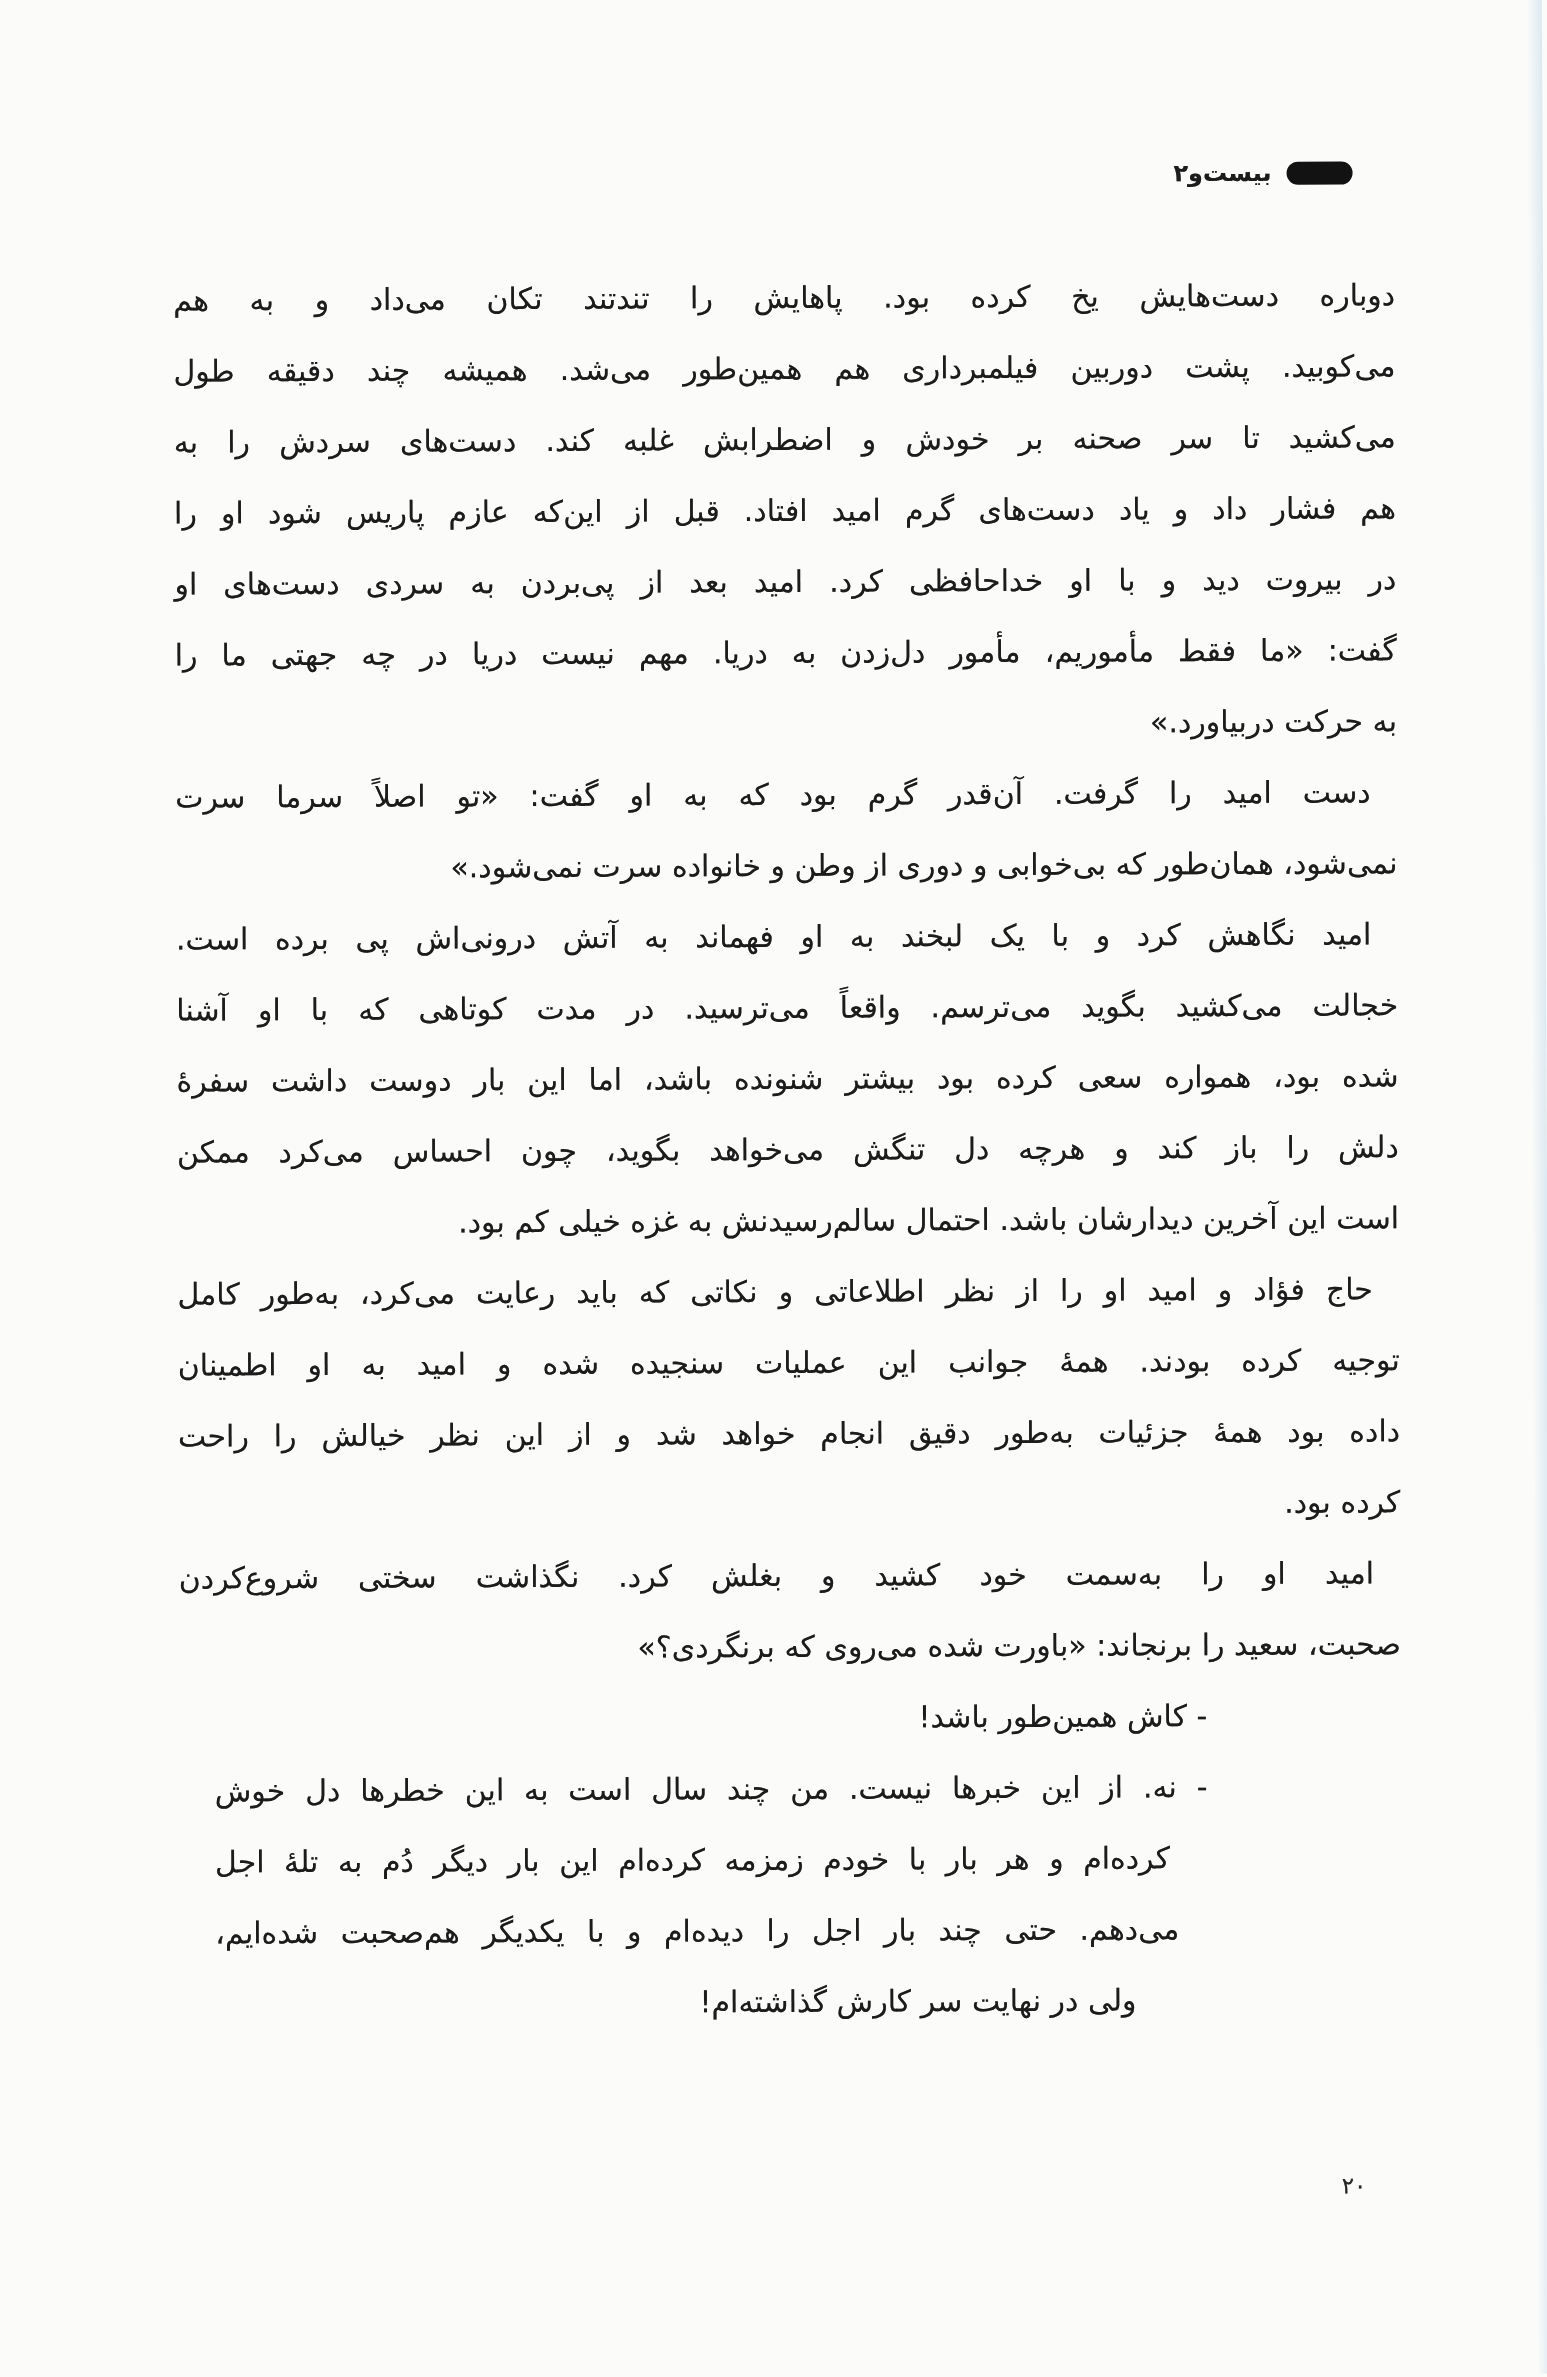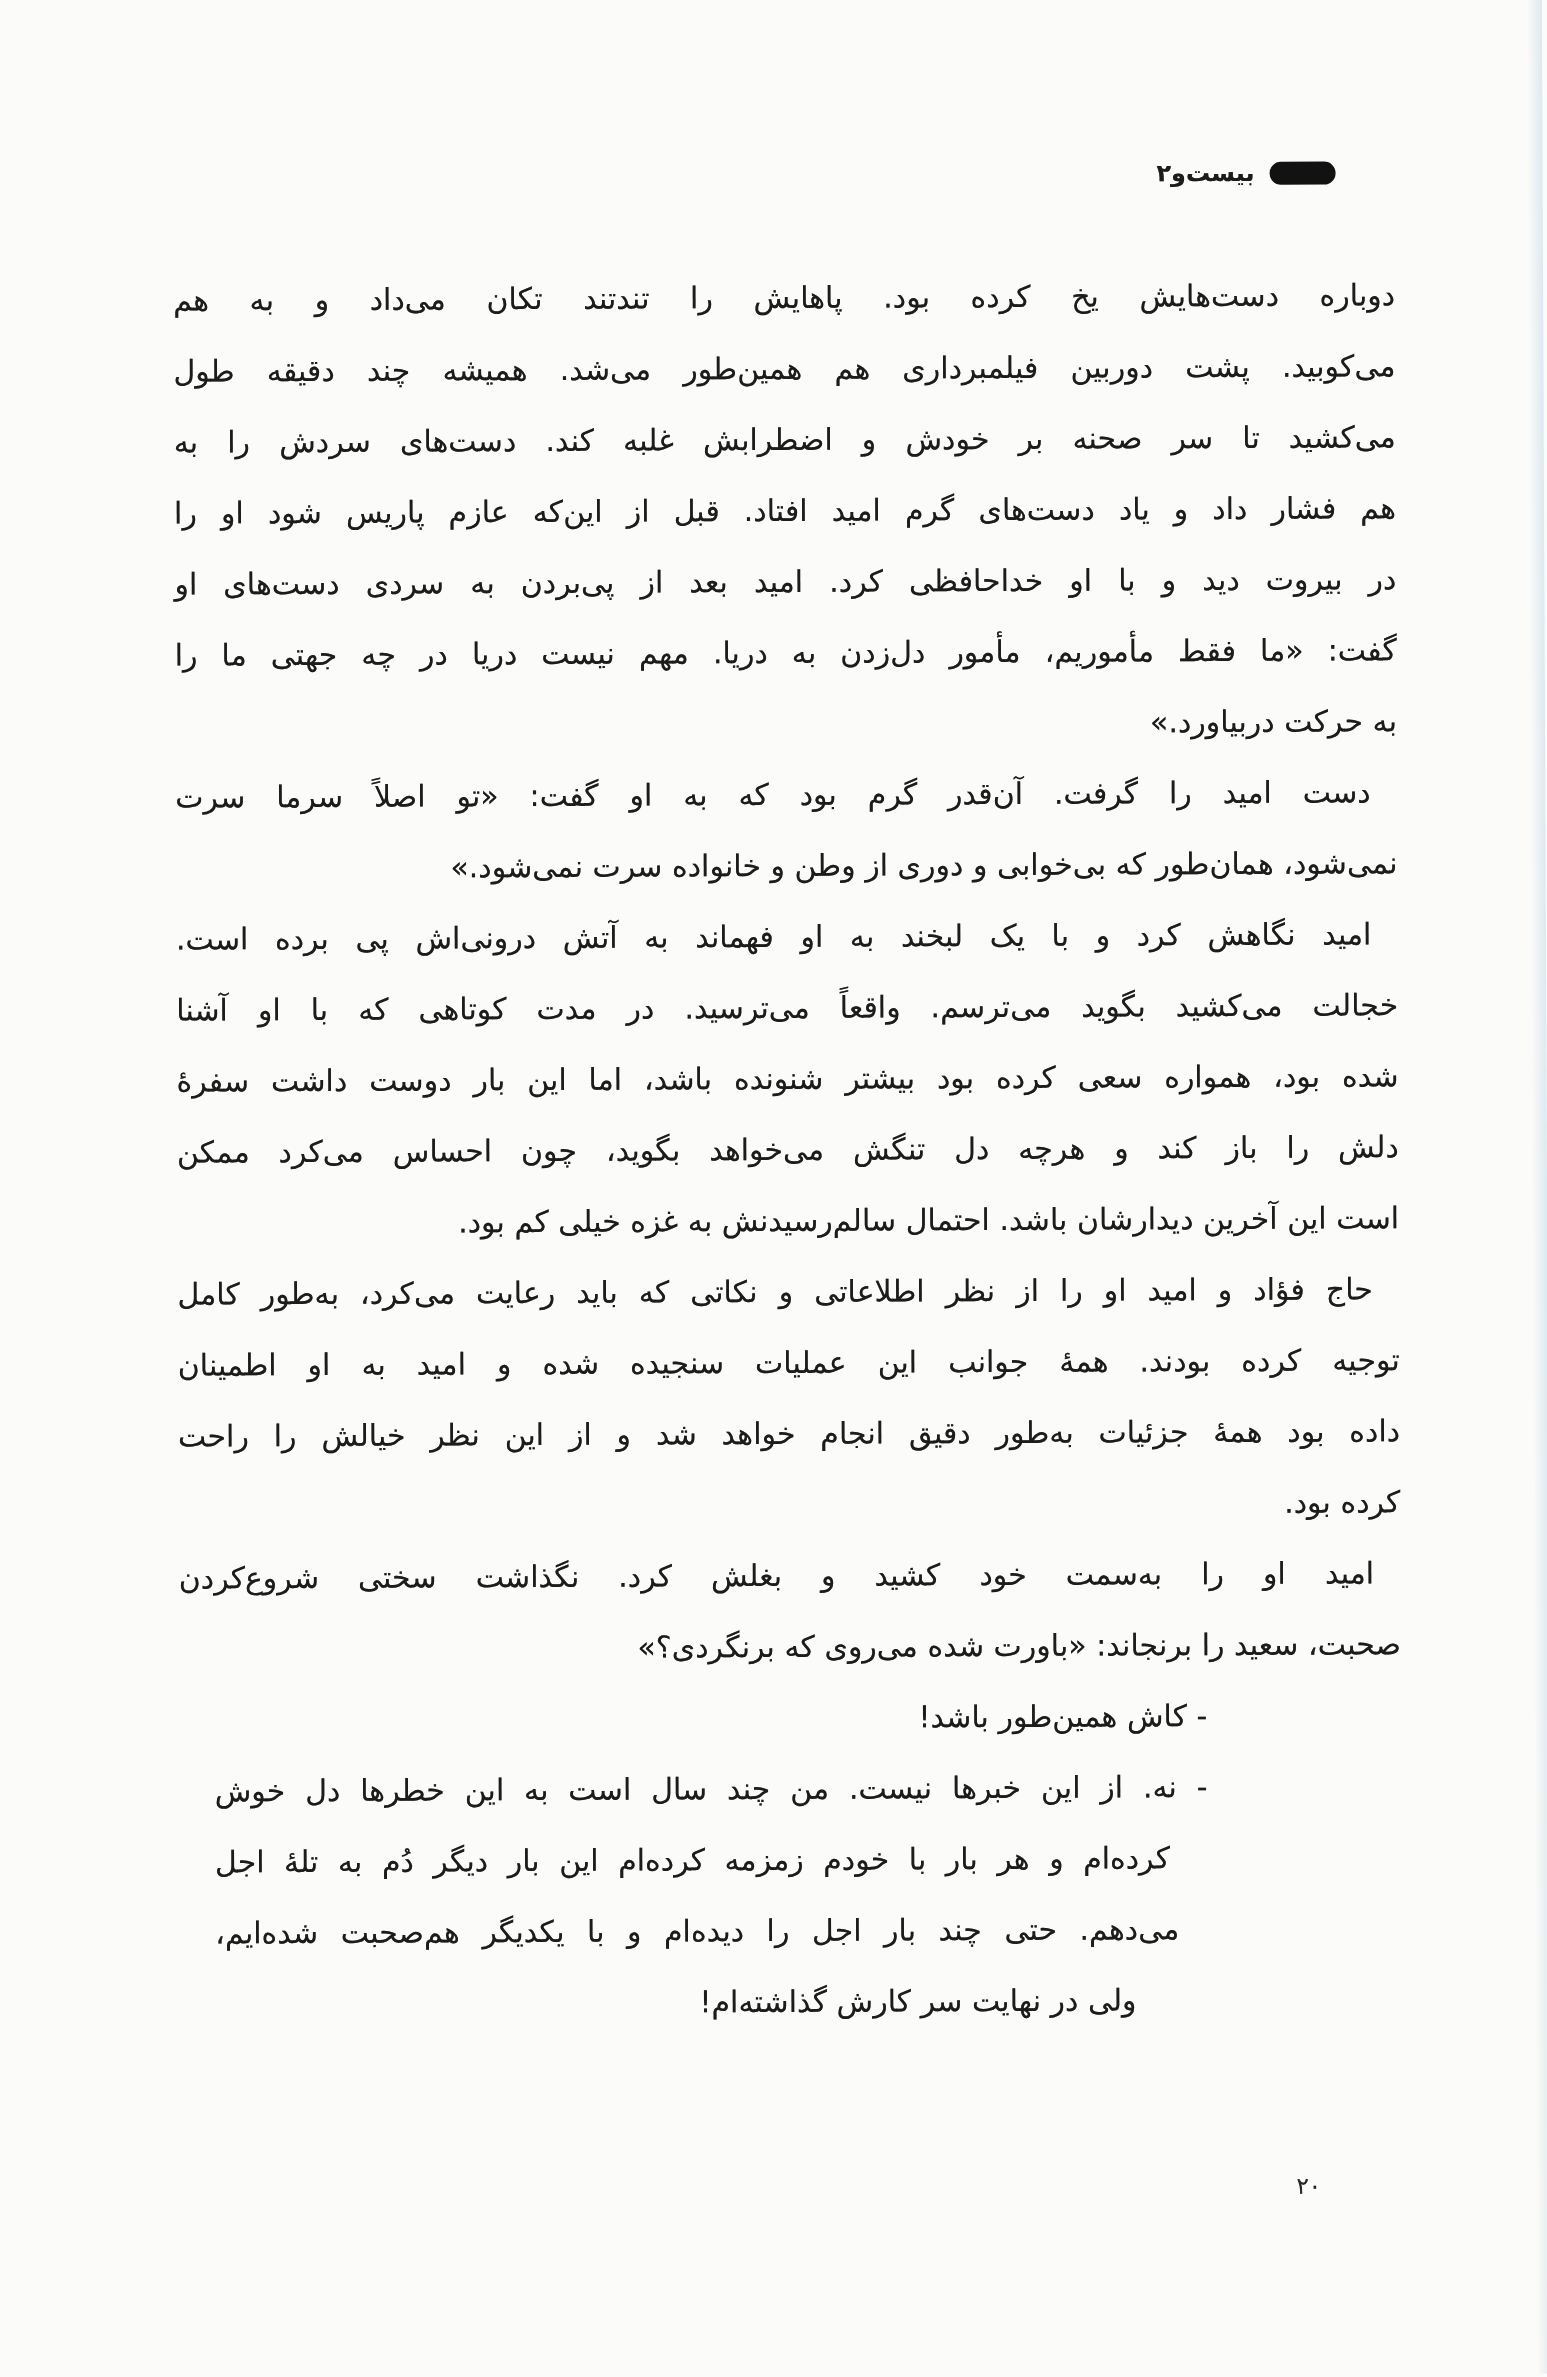--- a/index.html
+++ b/index.html
@@ -22,21 +22,21 @@
     transform: rotate(-0.25deg);
     transform-origin: 50% 50%;
   }
   
   .edge-strip {
     position:absolute; top:0; bottom:0; right:0; width:15px;
     background: linear-gradient(to right, rgba(220,233,241,0), var(--edge_strip));
   }
   
   .running-header {
-    position:absolute; top:163px; right:207px;
+    position:absolute; top:163px; right:190px;
     display:flex; flex-direction:row; align-items:center; gap:15px;
     direction:ltr;
     justify-content:flex-end;
   }
   .header-title {
     font-size:24px; font-weight:bold; color:var(--ink);
     line-height:1; direction:rtl;
     text-shadow: 0 0 0.4px rgba(0,0,0,.5);
   }
   .header-bar {
@@ -55,21 +55,21 @@
   .s { text-align: start; }
   .ind { padding-right: 26.6px; }   
   .q1  { padding-right: 194px; }  
   .ql  { padding-left: 35px; }
   .q2  { padding-right: 232px; }  
   .q3  { padding-right: 223px; }
   .q4  { padding-right: 266px; }  
   
   .page-number {
     position:absolute; top:2175px; left:1292px; width:70px;
-    font-size:23px; text-align:left; color:#262626;
+    font-size:23px; text-align:right; color:#262626;
     text-shadow: 0 0 0.3px rgba(0,0,0,.5);
   }
 </style>
 </head>
 <body>
 
 <div class="sheet">
 
   <div class="running-header">
     <span class="header-title">بیست‌و۲</span>

